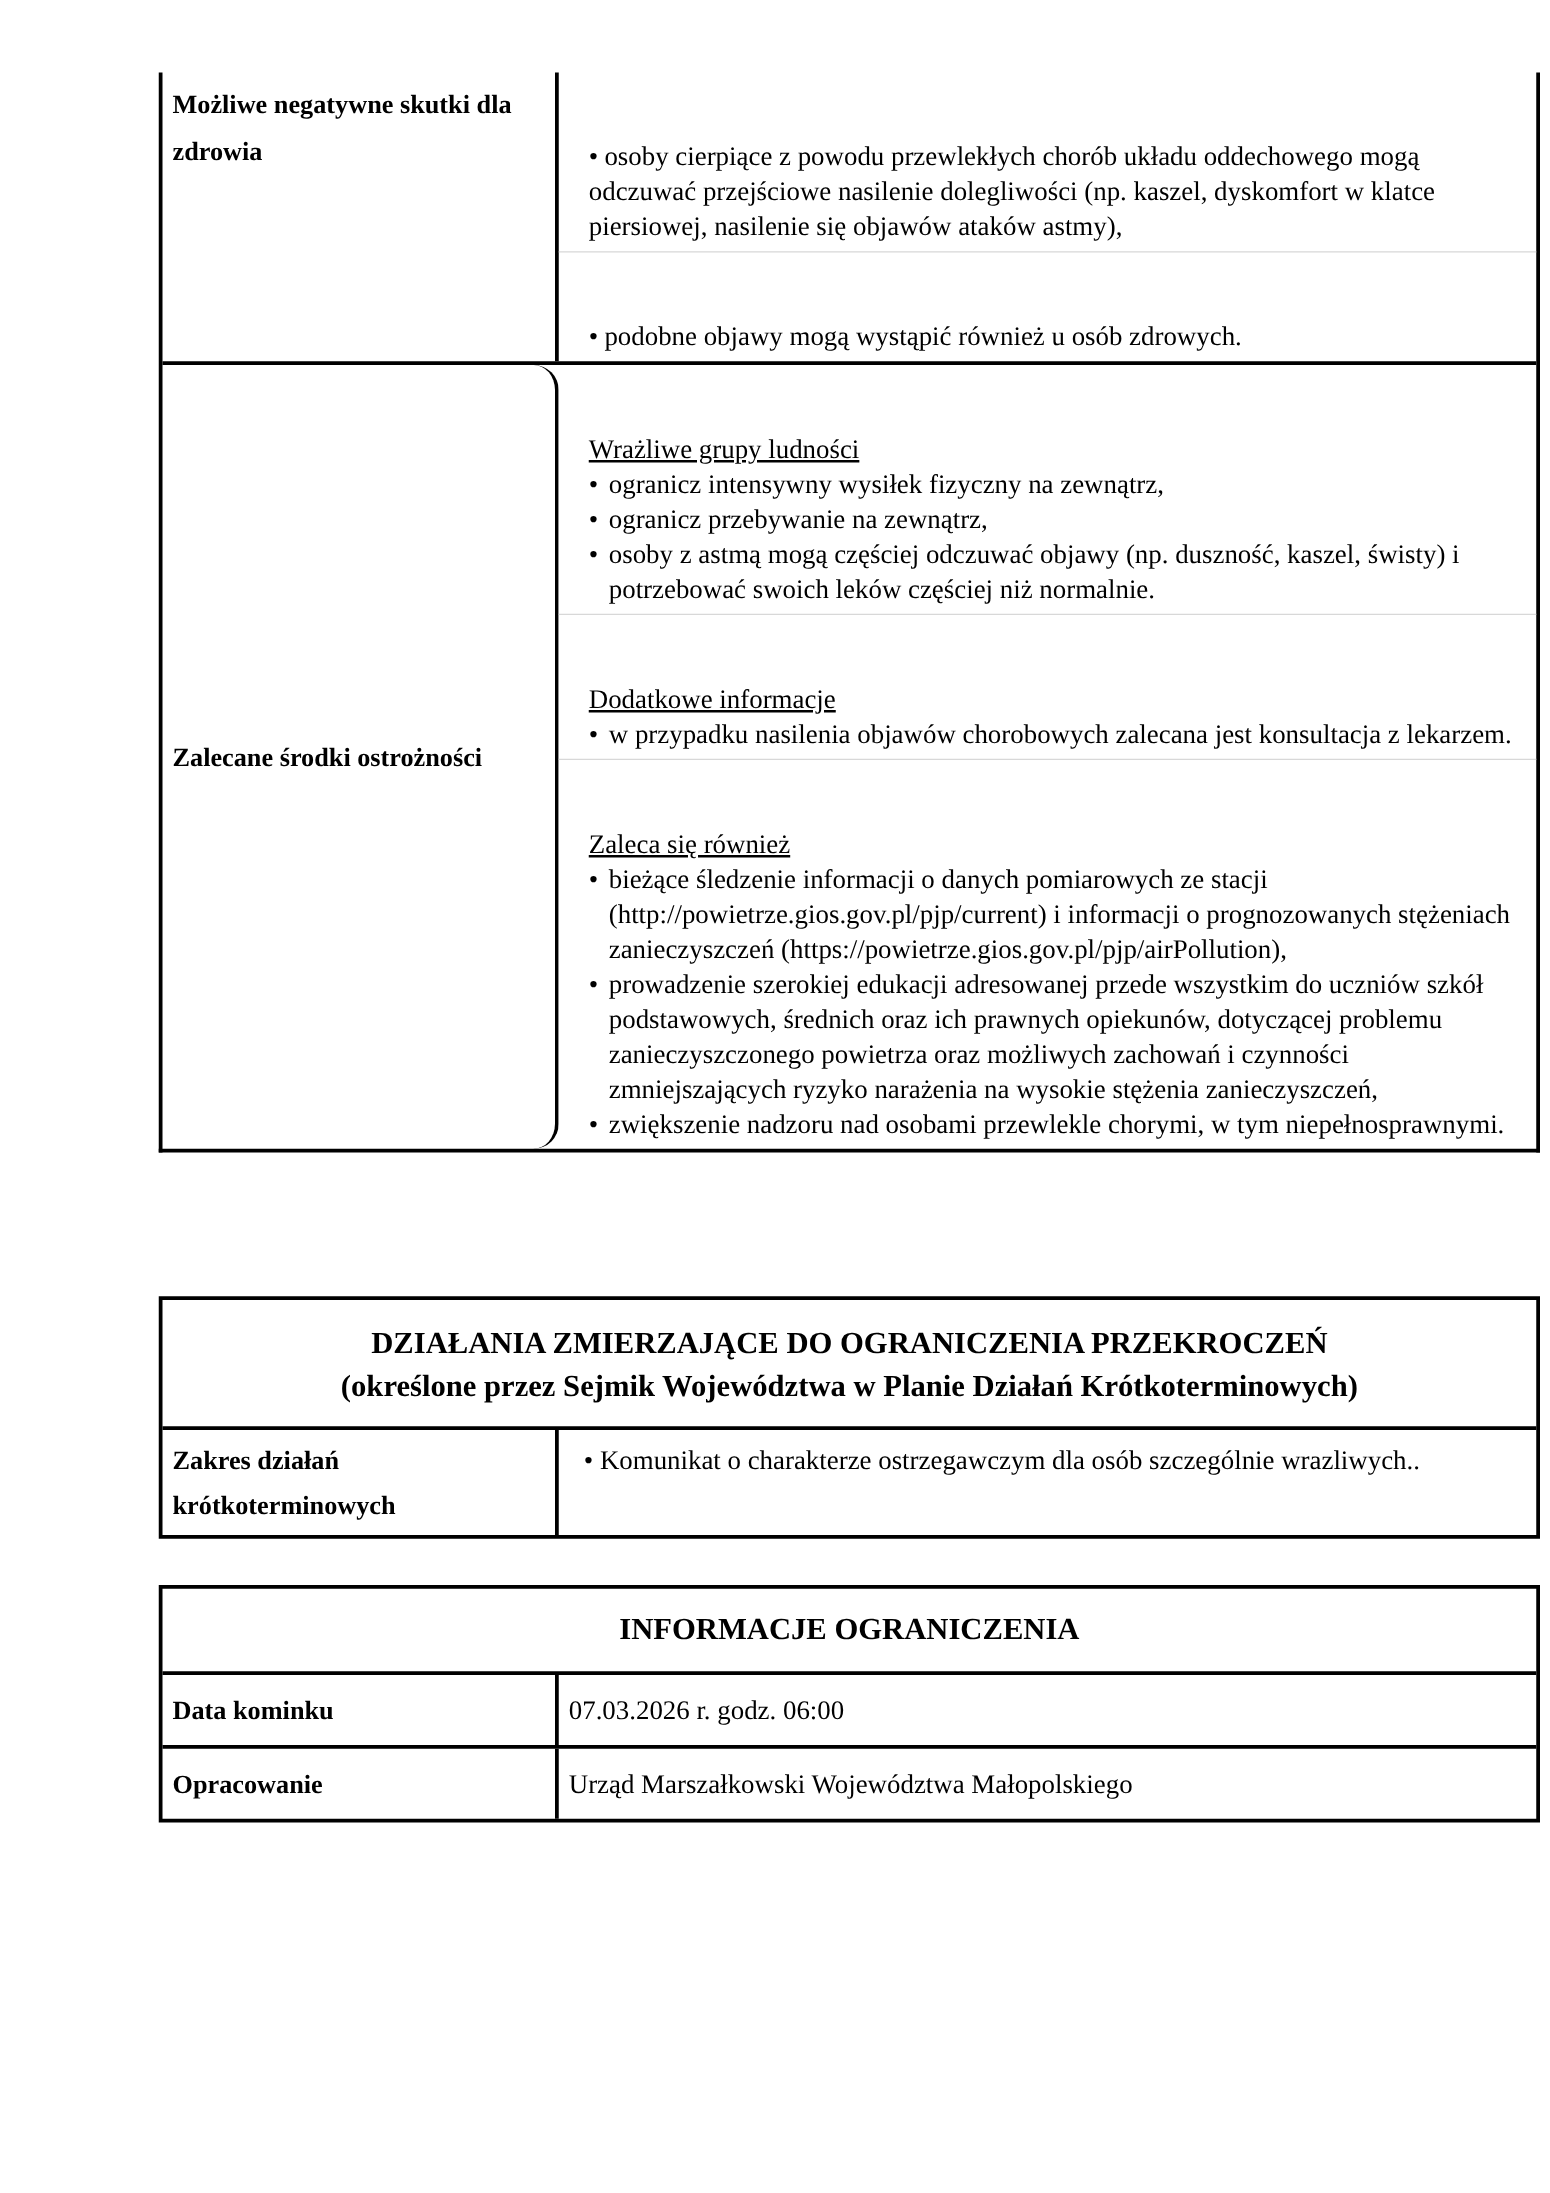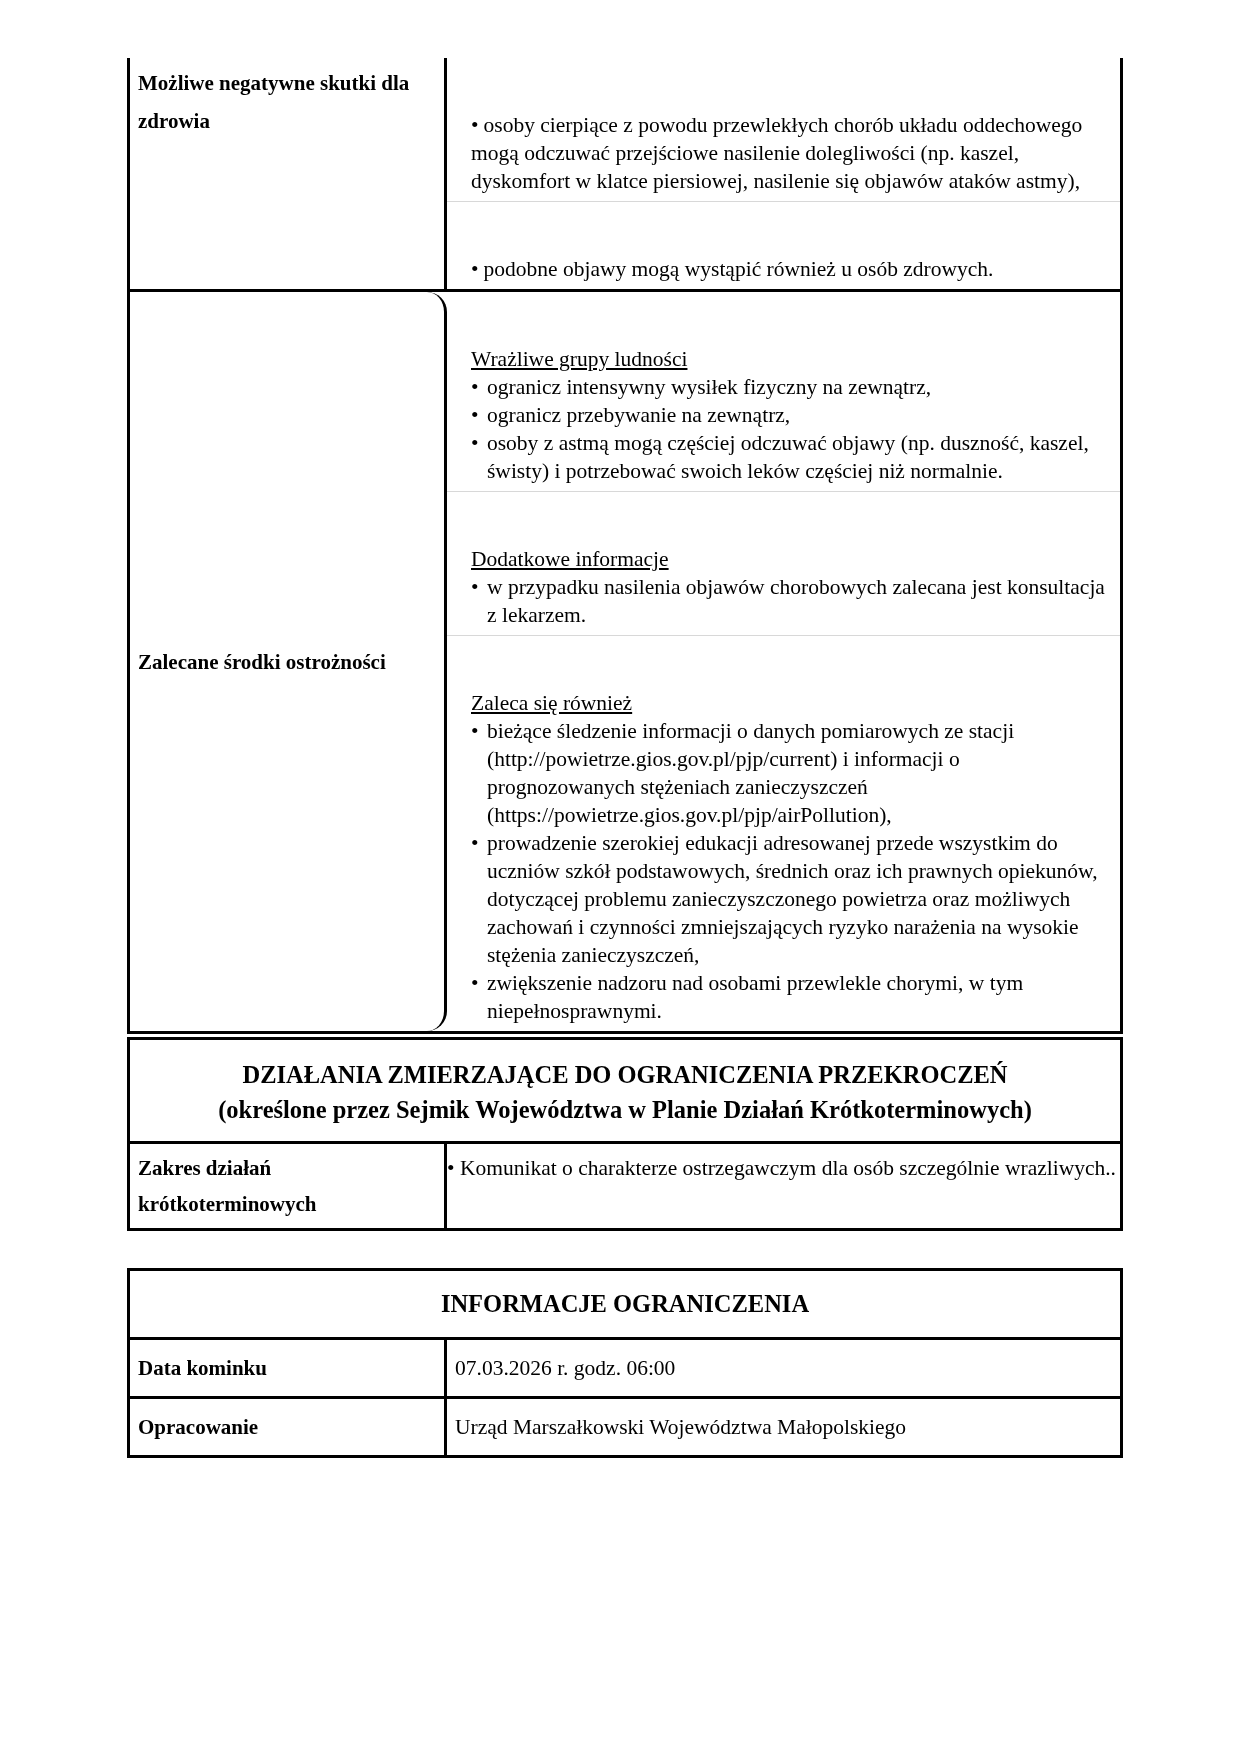--- a/index.html
+++ b/index.html
@@ -2,21 +2,21 @@
 <html><head>
 <meta charset="utf-8">
 <style>
   html, body { margin: 0; padding: 0; background: #ffffff; }
   body {
     width: 1240px; height: 1754px; position: relative; overflow: hidden;
     font-family: "Liberation Serif", "DejaVu Serif", serif;
     color: #000;
   }
   .tbl {
-    position: absolute; left: 127px; width: 996px;
+    position: absolute; left: 127px; width: 1105px;
     border-left: 3px solid #000; border-right: 3px solid #000; border-bottom: 3px solid #000;
     box-sizing: border-box;
   }
   .tbl.top { border-top: 3px solid #000; }
   .row { display: flex; border-bottom: 3px solid #000; }
   .row:last-child { border-bottom: none; }
   .lab {
     width: 317px; flex: 0 0 317px; box-sizing: border-box;
     border-right: 3px solid #000;
     font-weight: bold; font-size: 21px; line-height: 38px;
@@ -88,21 +88,21 @@
   </div>
 </div>
 
 <div class="tbl top" style="top:1037px;">
   <div class="hdr" style="padding:17px 8px 14px;">
     <div>DZIAŁANIA ZMIERZAJĄCE DO OGRANICZENIA PRZEKROCZEŃ</div>
     <div>(określone przez Sejmik Województwa w Planie Działań Krótkoterminowych)</div>
   </div>
   <div class="row">
     <div class="lab" style="line-height:36px; padding:6px 8px;">Zakres działań krótkoterminowych</div>
-    <div class="val" style="padding:10px 0;">
+    <div class="val" style="padding:10px 20px;">
       <span>•</span>
       <span>Komunikat o charakterze ostrzegawczym dla osób szczególnie wrazliwych..</span>
     </div>
   </div>
 </div>
 
 <div class="tbl top single" style="top:1268px;">
   <div class="hdr" style="padding:15px 8px 16px;">INFORMACJE OGRANICZENIA</div>
   <div class="row">
     <div class="lab">Data kominku</div>

